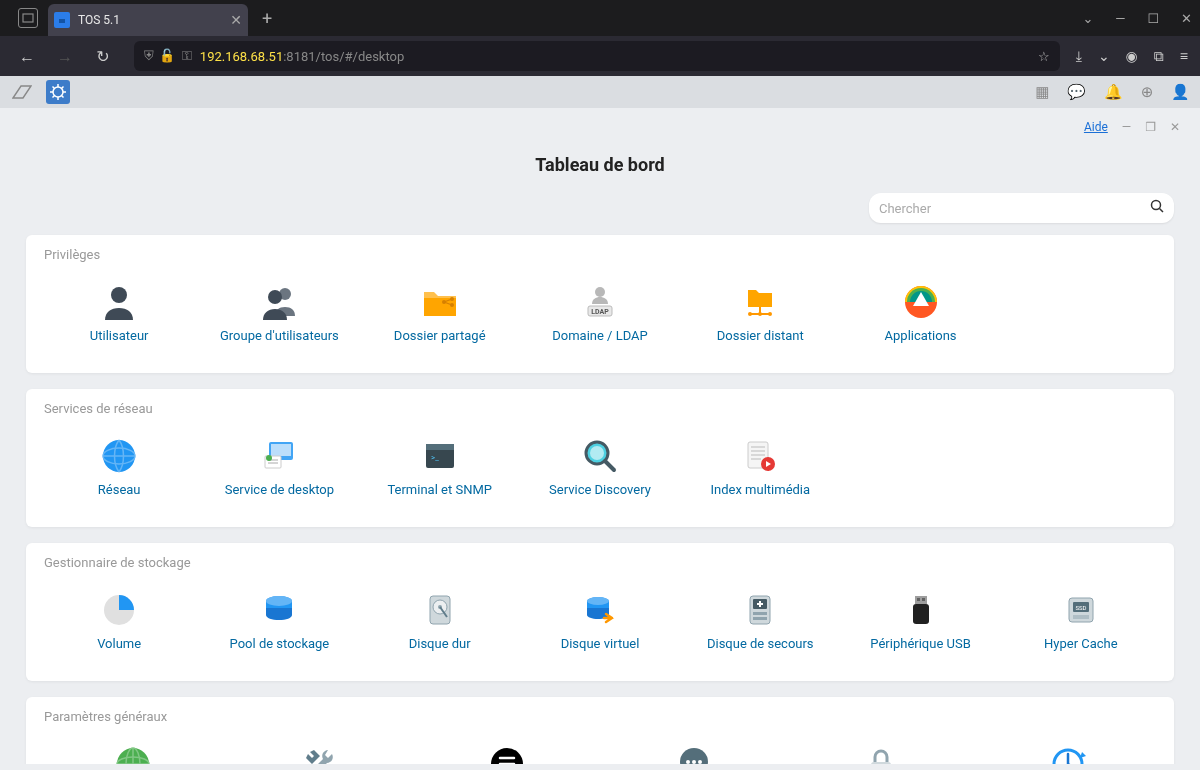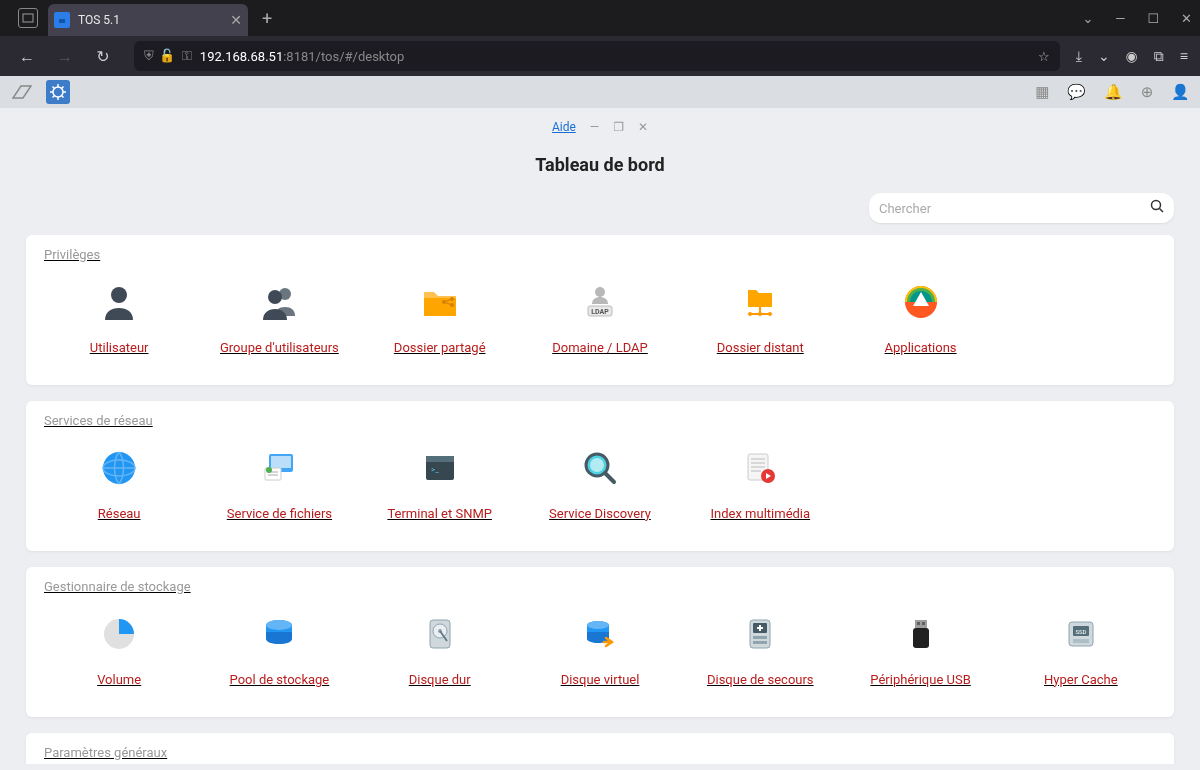--- a/index.html
+++ b/index.html
@@ -13,52 +13,52 @@
 .tab-title { color: #e8e8e8; font-size: 12px; flex: 1; }
 .tab-close { color: #aaa; font-size: 14px; cursor: pointer; }
 .new-tab { color: #aaa; font-size: 18px; margin-left: 14px; cursor: pointer; }
 .titlebar-right { margin-left: auto; display: flex; gap: 22px; color: #aaa; font-size: 13px; align-items: center; }
 .win-btn { cursor: pointer; }
 
 .browser-toolbar { height: 40px; background: #2b2a33; display: flex; align-items: center; padding: 0 12px; gap: 8px; }
 .nav-btn { color: #ccc; width: 30px; height: 30px; display: flex; align-items: center; justify-content: center; cursor: pointer; font-size: 16px; }
 .nav-btn.disabled { color: #555; }
 .urlbar { flex: 1; height: 30px; background: #1c1b22; border-radius: 6px; display: flex; align-items: center; padding: 0 10px; gap: 8px; color: #bbb; font-size: 13px; margin: 0 8px; }
-.urlbar .host { color: #ffffff; }
+.urlbar .host { color: #fde047; }
 .urlbar .path { color: #888; }
 .urlbar-icons { color: #888; display: flex; gap: 6px; font-size: 13px; }
 .toolbar-right { display: flex; gap: 16px; color: #ccc; font-size: 14px; align-items: center; }
 
 
 .app-toolbar { height: 32px; background: #dadde1; display: flex; align-items: center; padding: 0 10px; gap: 12px; }
 .app-tool { width: 24px; height: 24px; display: flex; align-items: center; justify-content: center; color: #666; cursor: pointer; }
 .app-tool.active { background: #3d7cc9; border-radius: 3px; }
 .app-toolbar-right { margin-left: auto; display: flex; gap: 18px; color: #888; font-size: 15px; }
 
 
 .desktop { background: #eceef1; height: 662px; padding: 6px; }
 .window { background: #eceef1; height: 100%; border-radius: 4px; position: relative; overflow-y: auto; overflow-x: hidden; }
-.window-header { display: flex; justify-content: center; align-items: center; padding: 6px 14px; gap: 14px; font-size: 12px; }
+.window-header { display: flex; justify-content: flex-end; align-items: center; padding: 6px 14px; gap: 14px; font-size: 12px; }
 .help-link { color: #1a6fd6; text-decoration: underline; cursor: pointer; }
 .win-ctrl { color: #999; cursor: pointer; font-size: 12px; }
 
 .page-title { text-align: center; font-size: 18px; font-weight: 700; color: #222; margin: 14px 0 18px; }
 
 .search-wrap { display: flex; justify-content: flex-end; padding: 0 20px 12px; }
 .search-box { width: 305px; height: 30px; background: #fff; border-radius: 12px; display: flex; align-items: center; padding: 0 10px; box-shadow: 0 1px 2px rgba(0,0,0,.08); }
 .search-input { border: none; outline: none; flex: 1; font-size: 13px; color: #333; }
 .search-input::placeholder { color: #aaa; }
 .search-icon { color: #555; font-size: 15px; }
 
-.section { background: #fff; margin: 0 20px 16px; border-radius: 6px; padding: 12px 18px 22px; box-shadow: 0 1px 3px rgba(0,0,0,.06); text-decoration: underline; }
+.section { background: #fff; margin: 0 20px 16px; border-radius: 6px; padding: 12px 18px 22px; box-shadow: 0 1px 3px rgba(0,0,0,.06); }
 .section h3 { font-size: 13px; font-weight: 400; color: #999; margin-bottom: 14px; }
 .grid { display: grid; grid-template-columns: repeat(7, 1fr); gap: 10px; }
-.item { display: flex; flex-direction: column; align-items: center; gap: 18px; cursor: pointer; padding: 6px; }
+.item { display: flex; flex-direction: column; align-items: center; gap: 6px; cursor: pointer; padding: 6px; }
 .item-icon { width: 44px; height: 40px; display: flex; align-items: center; justify-content: center; }
-.item-label { font-size: 13px; color: #b91c1c; text-align: center; line-height: 1.3; }
+.item-label { font-size: 13px; color: #0369a1; text-align: center; line-height: 1.3; }
 
 .section.general .grid { grid-template-columns: repeat(6, 1fr); }
 
 
 .item-icon svg { width: 40px; height: 40px; }
 
 
 .window::-webkit-scrollbar { width: 10px; }
 .window::-webkit-scrollbar-thumb { background: #ccc; border-radius: 5px; }
 </style>
@@ -247,21 +247,21 @@
         <div class="item">
           <div class="item-icon">
               <svg viewBox="0 0 40 40">
                 <rect x="10" y="6" width="24" height="18" rx="2" fill="#42a5f5"></rect>
                 <rect x="12" y="8" width="20" height="12" fill="#bbdefb"></rect>
                 <rect x="6" y="20" width="16" height="12" rx="1" fill="#fff" stroke="#ccc"></rect>
                 <path d="M9 24h10M9 27h10" stroke="#aaa" stroke-width="1"></path>
                 <circle cx="10" cy="22" r="3" fill="#4caf50"></circle>
               </svg>
             </div>
-          <span class="item-label">Service de fichiers</span>
+          <span class="item-label">Service de desktop</span>
         </div>
         <div class="item">
           <div class="item-icon">
               <svg viewBox="0 0 40 40">
                 <rect x="6" y="8" width="28" height="24" rx="2" fill="#37474f"></rect>
                 <rect x="6" y="8" width="28" height="6" fill="#546e7a"></rect>
                 <text x="11" y="24" font-size="8" fill="#4fc3f7">&gt;_</text>
               </svg>
             </div>
           <span class="item-label">Terminal et SNMP</span>

